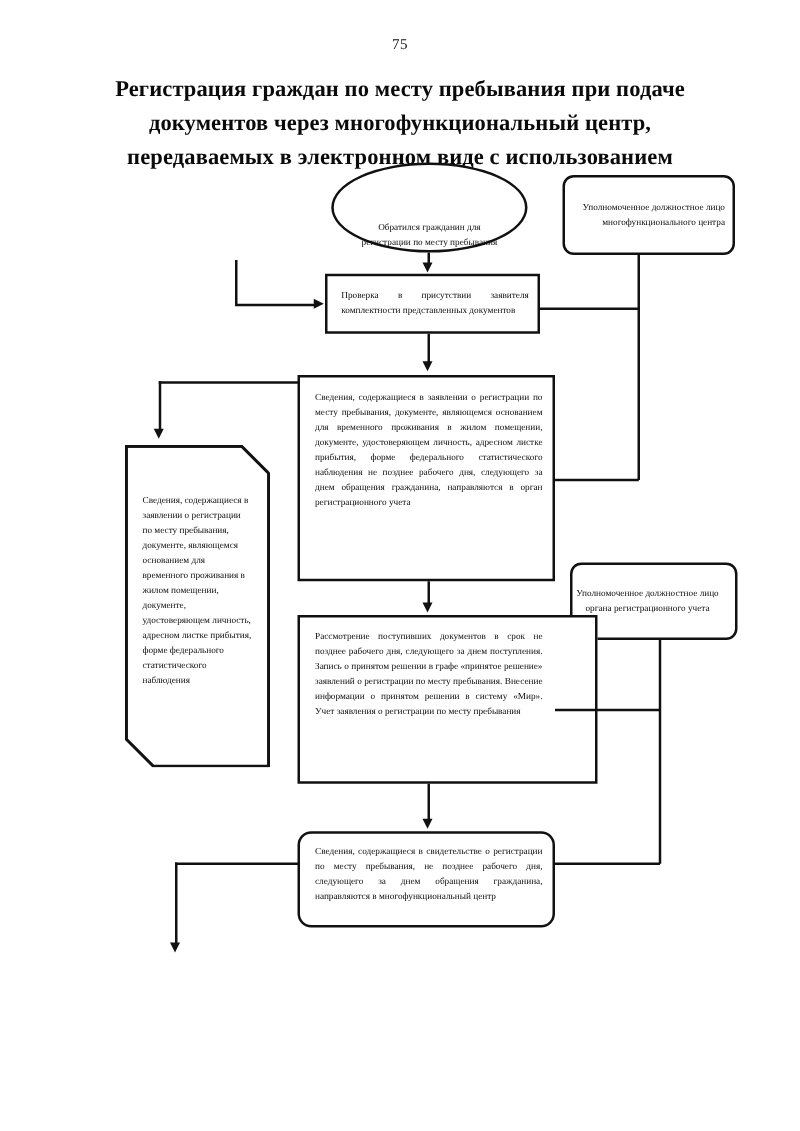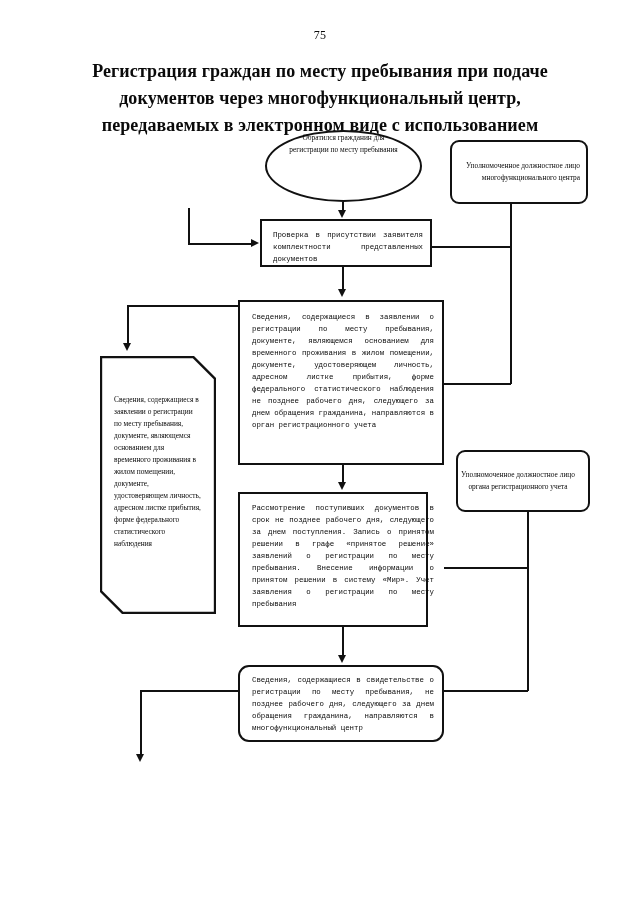--- a/index.html
+++ b/index.html
@@ -21,21 +21,21 @@
     text-align:center;font-size:18px;line-height:1.5;font-weight:700;
     letter-spacing:.1px;
   }
 
   
   .node{position:absolute;box-sizing:border-box;background:#fff;}
   .node .txt{
     position:relative;z-index:2;
     font-size:7.4px;line-height:1.62;
   }
-  .just .txt{text-align:justify;text-align-last:left;font-family:Liberation Mono, monospace;}
+  .just .txt{text-align:justify;text-align-last:left;}
   .center .txt{text-align:center;}
 
   
   .rect{border:2.2px solid #111;}
 
   
   .round{border:2.4px solid #111;border-radius:9px;}
 
   
   .oval{border:2.2px solid #111;border-radius:50%/50%;}
@@ -72,21 +72,21 @@
 </head>
 <body>
 
 <div class="page">
 
   <div class="page-number">75</div>
 
   <div class="doc-title">Регистрация граждан по месту пребывания при подаче документов через многофункциональный центр, передаваемых в электронном виде с использованием СМЭВ</div>
 
 
-  <div class="node oval center" style="left:265px;top:130px;width:157px;height:72px;display:flex;align-items:flex-start;justify-content:center;">
+  <div class="node oval center" style="left:265px;top:130px;width:157px;height:72px;display:flex;align-items:flex-end;justify-content:center;">
     <div class="txt" style="width:114px;text-align:center;">Обратился гражданин для регистрации по месту пребывания</div>
   </div>
 
   <div class="node round center" style="left:450px;top:140px;width:138px;height:64px;display:flex;align-items:center;justify-content:center;">
     <div class="txt" style="width:122px;text-align:right;">Уполномоченное должностное лицо многофункционального центра</div>
   </div>
 
   <div class="node rect just" style="left:260px;top:219px;width:172px;height:48px;">
     <div class="txt" style="position:absolute;left:11px;top:9px;width:150px;">Проверка в присутствии заявителя комплектности представленных документов</div>
   </div>
@@ -97,21 +97,21 @@
 
   <div class="node cut" style="left:100px;top:356px;width:116px;height:258px;">
     <div class="frame"></div>
     <div class="txt just" style="position:absolute;left:14px;top:38px;width:88px;">Сведения, содержащиеся в заявлении о регистрации по месту пребывания, документе, являющемся основанием для временного проживания в жилом помещении, документе, удостоверяющем личность, адресном листке прибытия, форме федерального статистического наблюдения</div>
   </div>
 
   <div class="node round center" style="left:456px;top:450px;width:134px;height:62px;display:flex;align-items:center;justify-content:flex-start;">
     <div class="txt" style="width:120px;text-align:center;">Уполномоченное должностное лицо органа регистрационного учета</div>
   </div>
 
-  <div class="node rect just" style="left:238px;top:492px;width:190px;height:135px;">
+  <div class="node rect just" style="left:238px;top:492px;width:240px;height:135px;">
     <div class="txt" style="position:absolute;left:12px;top:9px;width:182px;">Рассмотрение поступивших документов в срок не позднее рабочего дня, следующего за днем поступления. Запись о принятом решении в графе «принятое решение» заявлений о регистрации по месту пребывания. Внесение информации о принятом решении в систему «Мир». Учет заявления о регистрации по месту пребывания</div>
   </div>
 
   <div class="node rect just" style="left:238px;top:665px;width:206px;height:77px;border-radius:11px;">
     <div class="txt" style="position:absolute;left:12px;top:8px;width:182px;">Сведения, содержащиеся в свидетельстве о регистрации по месту пребывания, не позднее рабочего дня, следующего за днем обращения гражданина, направляются в многофункциональный центр</div>
   </div>
 
   <div class="ln v" style="left:342px;top:202px;height:10px;"></div>
   <div class="arrow down" style="left:337.5px;top:210px;"></div>
 

